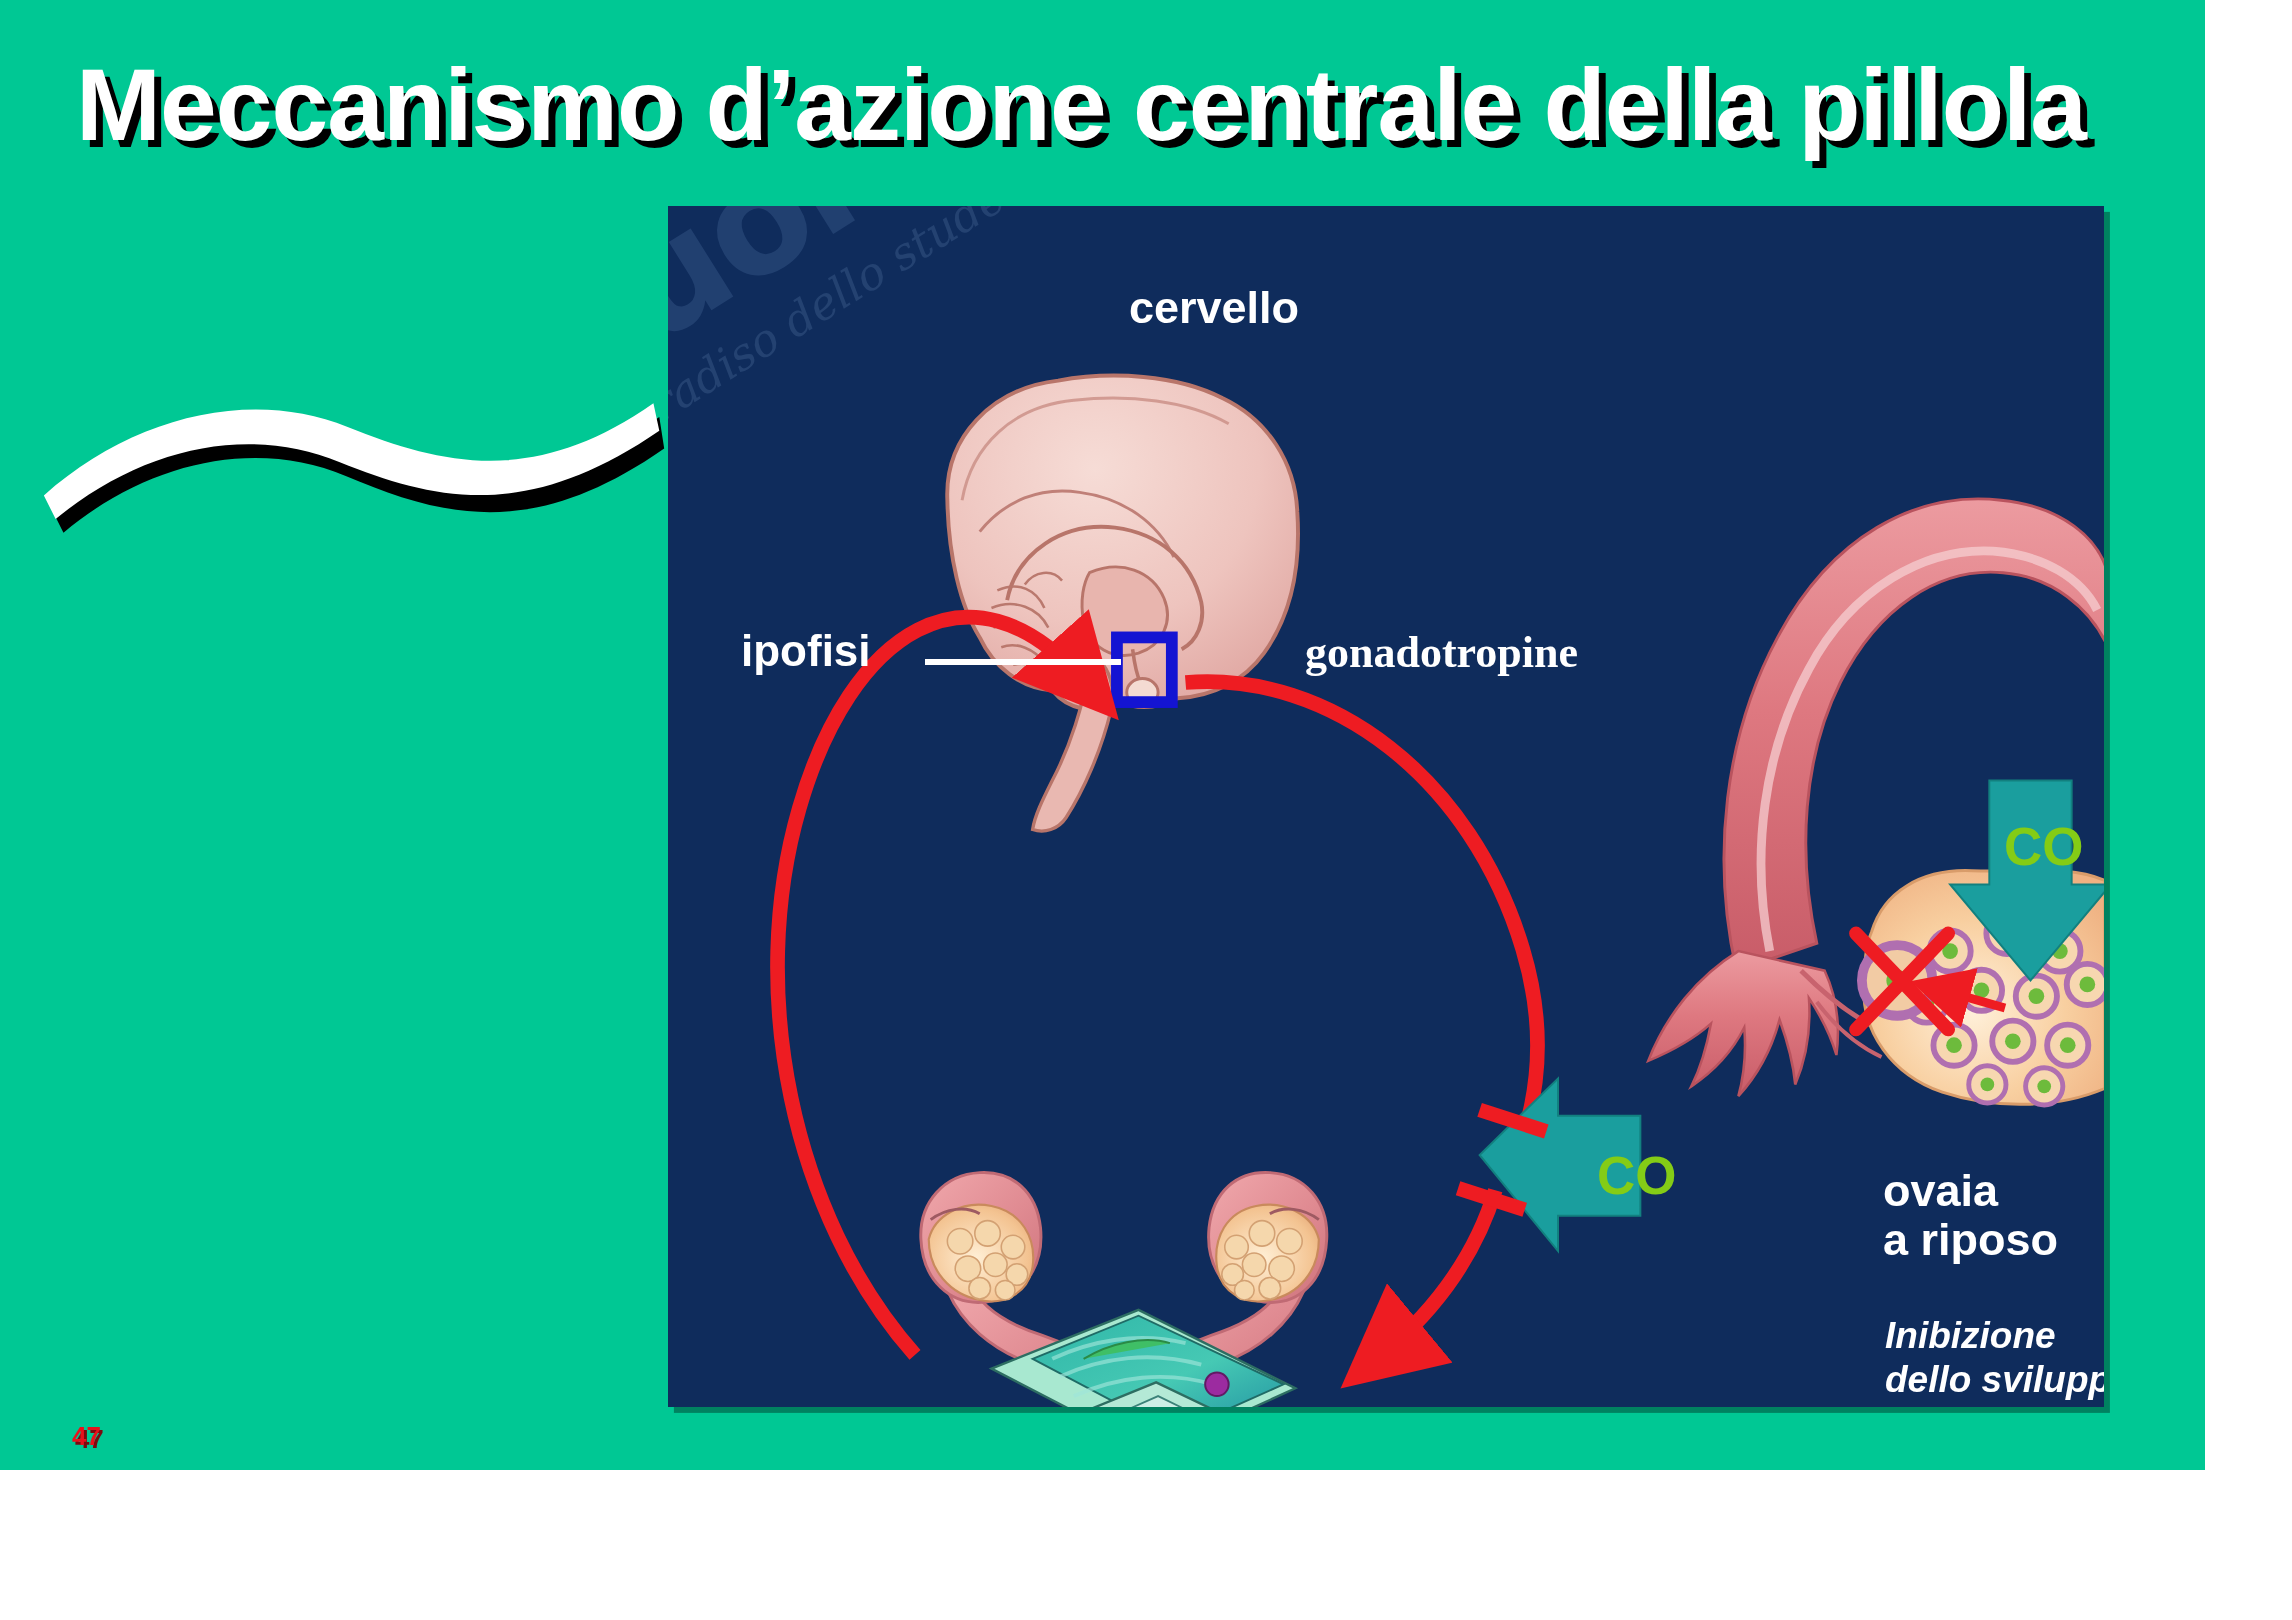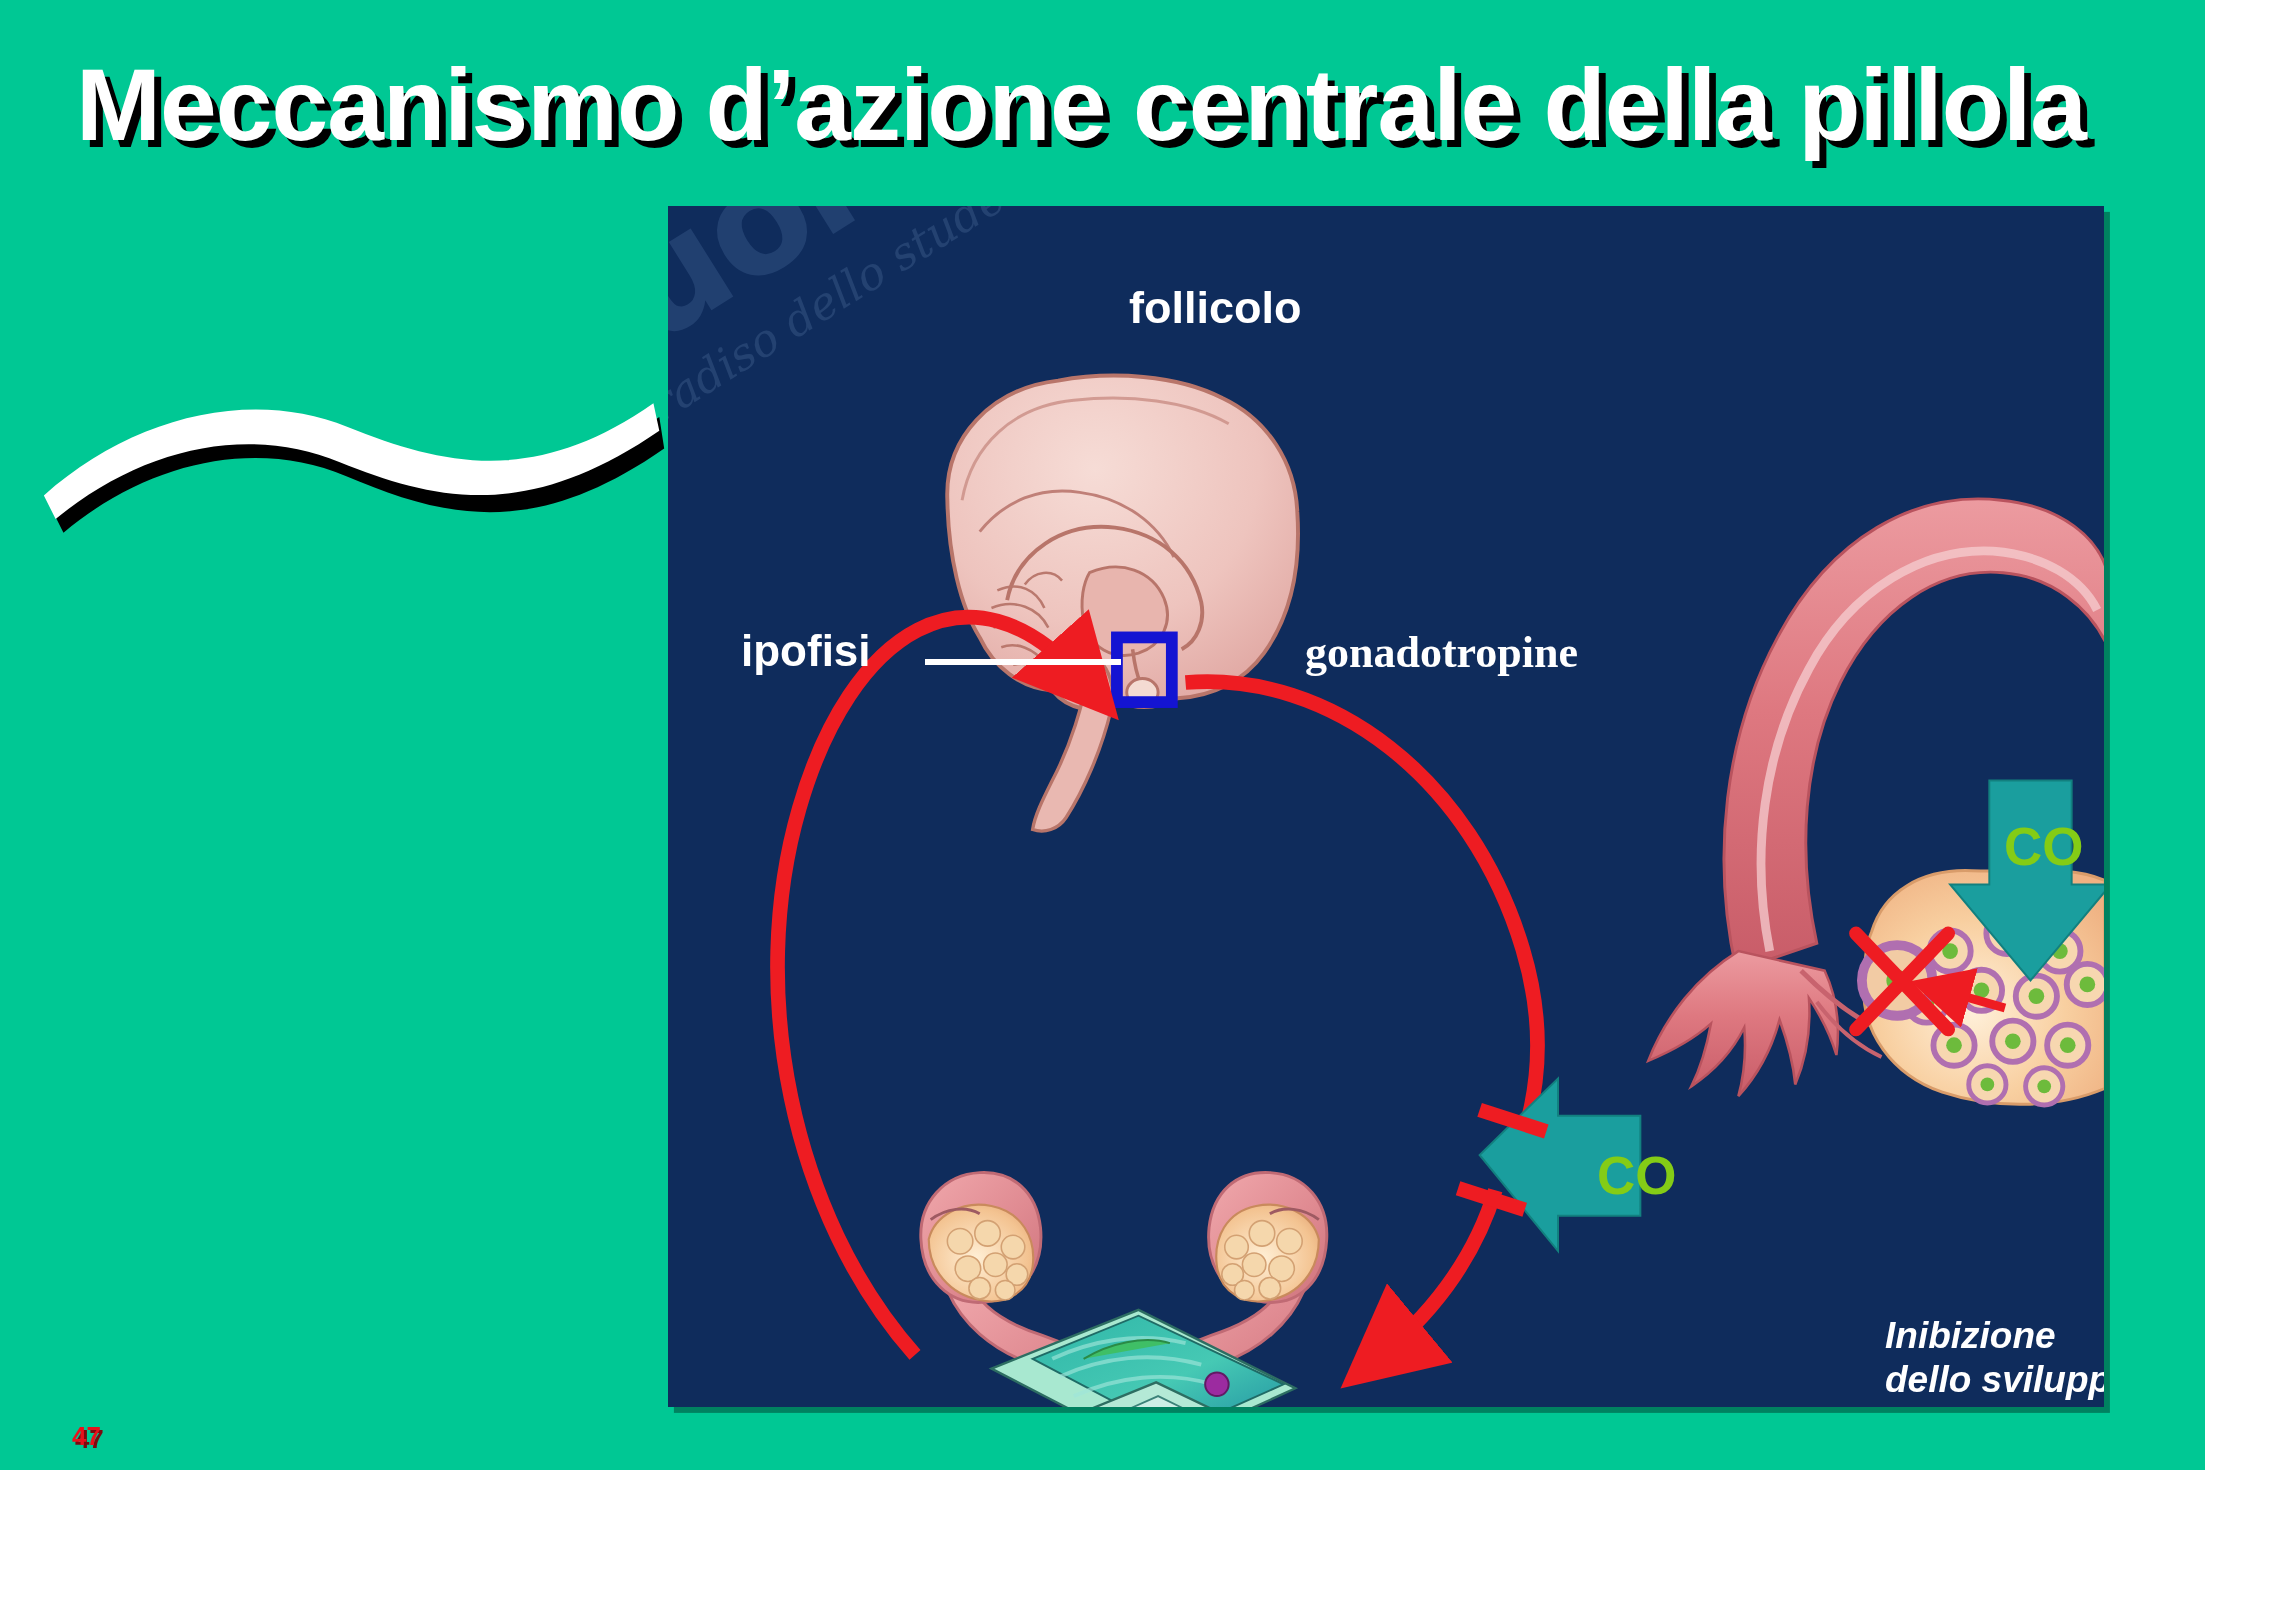--- a/index.html
+++ b/index.html
@@ -371,27 +371,29 @@
     <g stroke="#EE1C22" stroke-width="15" stroke-linecap="butt">
       <line x1="828" y1="922" x2="896" y2="944"></line>
       <line x1="806" y1="1002" x2="874" y2="1024"></line>
     </g>
 
     <g>
       <path d="M1348 586 L 1432 586 L 1432 692 L 1472 692 L 1390 790 L 1308 692 L 1348 692 Z" fill="#1A9E9E" stroke="#12807F" stroke-width="2"></path>
     </g>
   </svg>
 
-  <div class="dlabel" id="label-cervello">follicolo</div>
+  <div class="dlabel" id="label-cervello">cervello</div>
 
   <div class="dlabel" id="label-ipofisi">ipofisi</div>
   <div id="ipofisi-leader"></div>
 
   <div class="dlabel" id="label-gonadotropine">gonadotropine</div>
 
+  <div class="dlabel" id="label-ovaia">ovaia
+a riposo</div>
 
   <div id="label-inibizione">Inibizione
 dello sviluppo
 del follicolo
 dominante
 e blocco
 dell’ovulazione</div>
 
   <div class="co-text" id="co-left-text">CO</div>
   <div class="co-text" id="co-right-text">CO</div>

